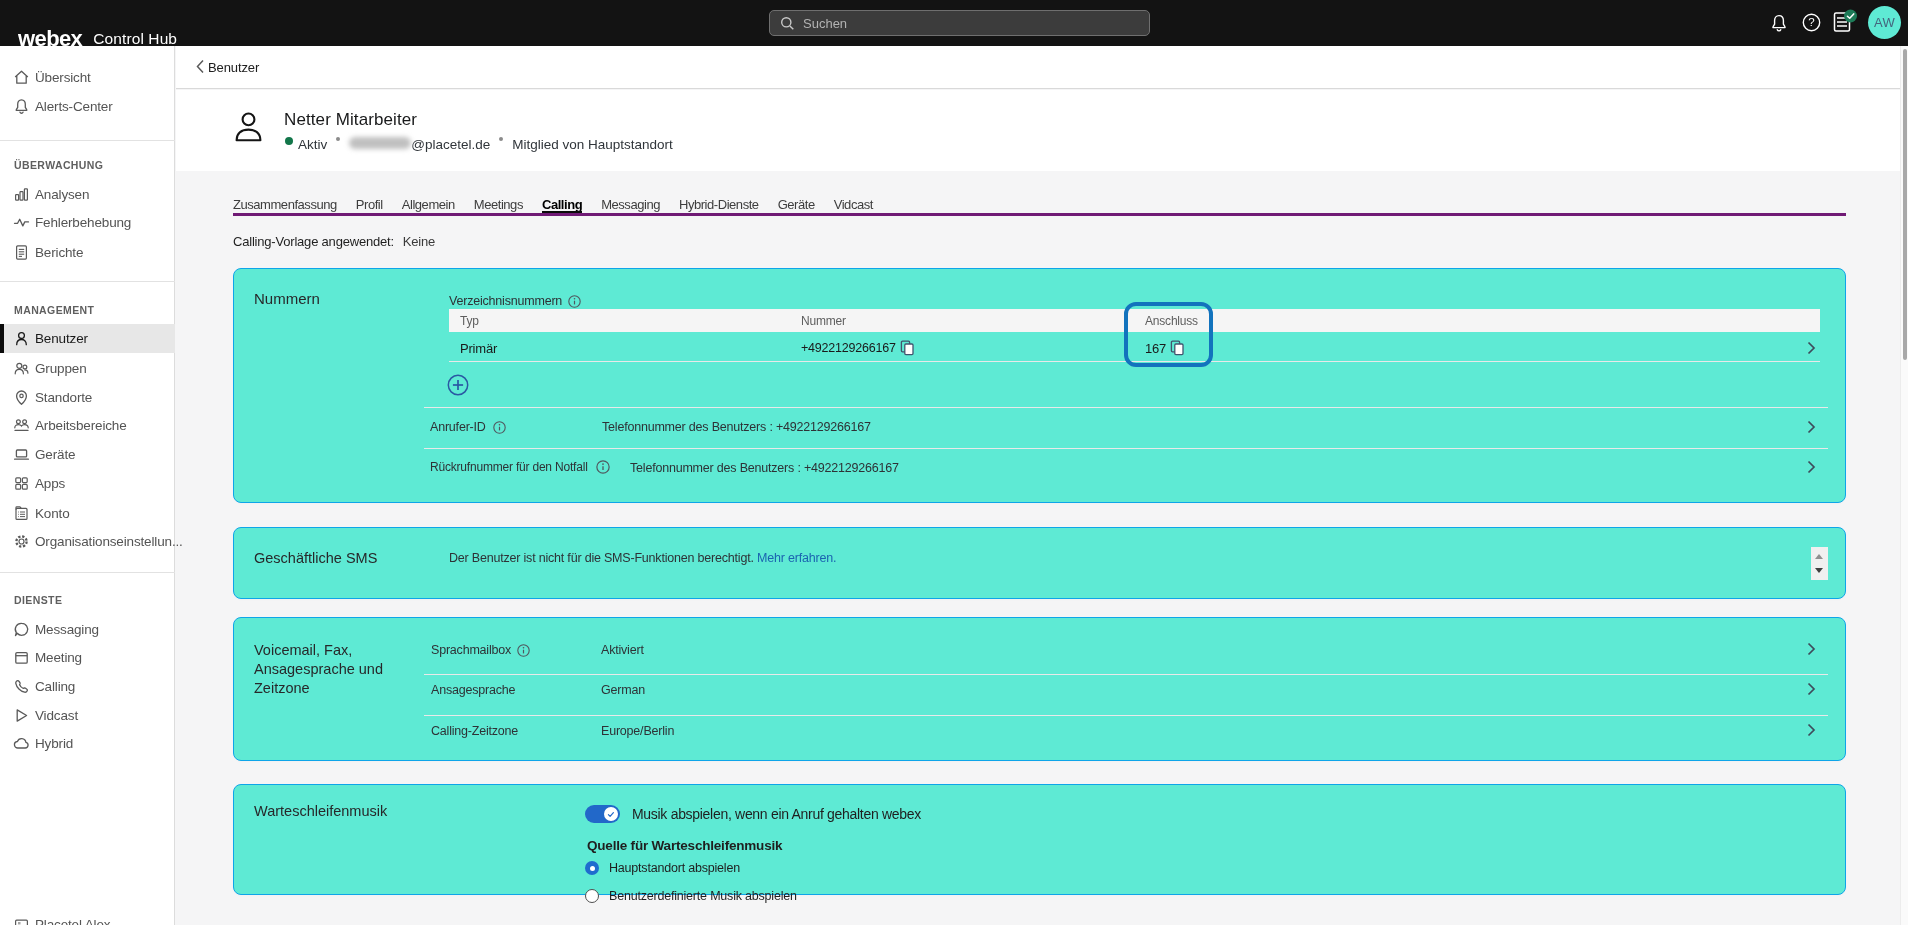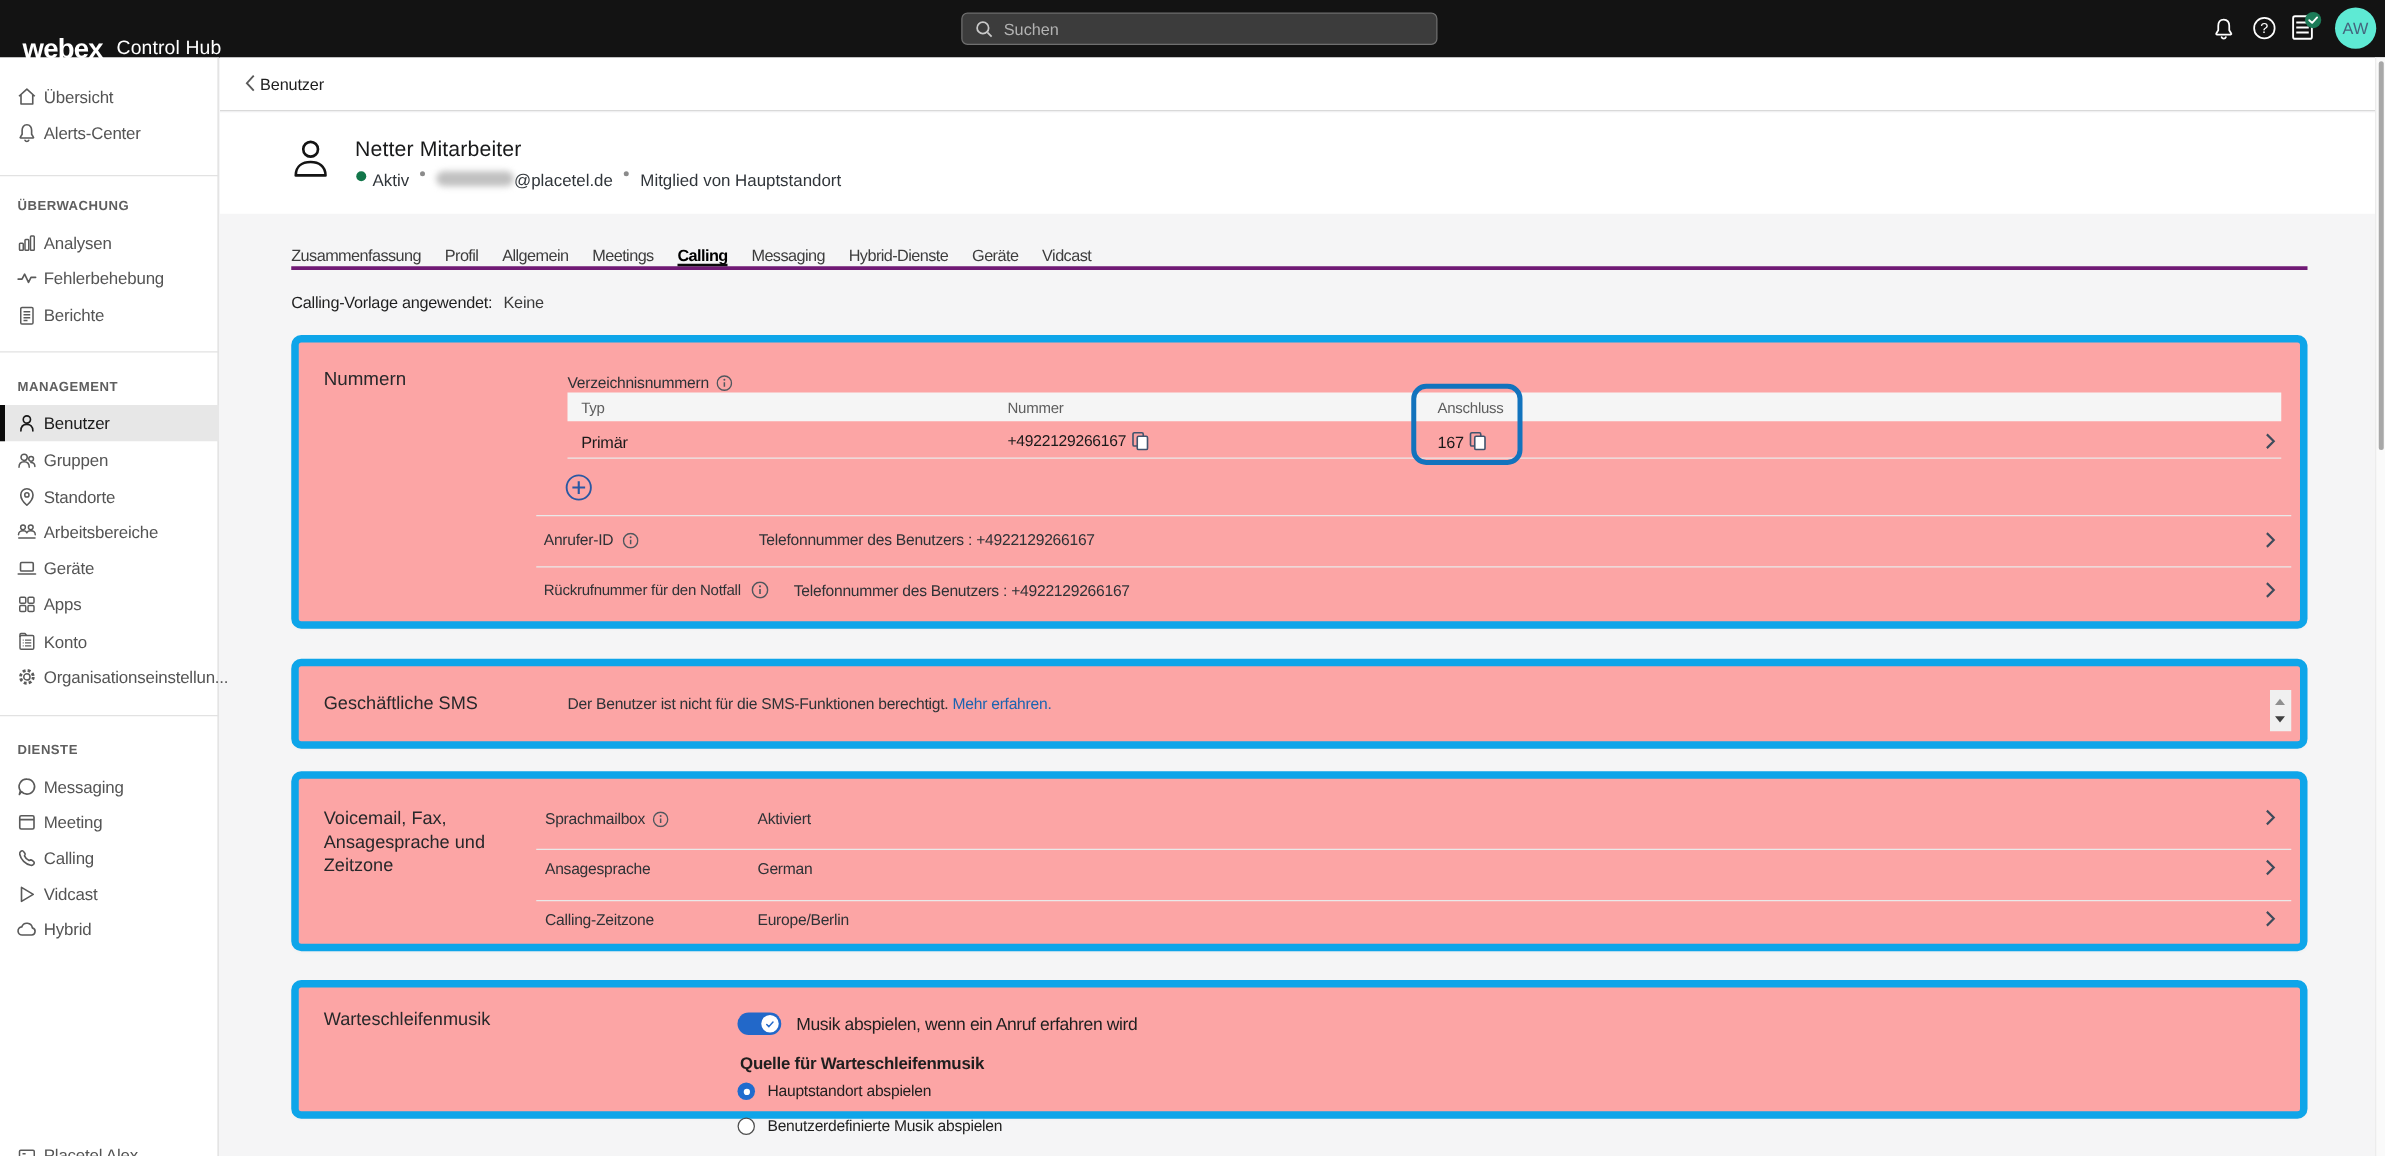--- a/index.html
+++ b/index.html
@@ -37,21 +37,21 @@
   .blur { width:62px; height:12px; background:#c0c0c0; border-radius:6px; filter:blur(2.5px); }
 
   .tabs { position:absolute; left:233px; top:195px; width:1613px; height:21px; border-bottom:3px solid #701a75; display:flex; gap:19px; font-size:13px; color:#3d3d3d;align-items:center; }
   .tabs span { display:inline-block; letter-spacing:-0.45px; }
   .tabs .on { color:#000; font-weight:700; position:relative; }
   .tabs .on::after { content:""; position:absolute; left:0; right:0; bottom:-1.8px; height:2.6px; background:#0b0b0b; }
   .cvline { position:absolute; left:233px; top:233.5px; font-size:13px; letter-spacing:-0.2px; color:#1f1f1f; }
   .cvline .v { color:#3a3a3a; margin-left:9px; }
 
   
-  .card { position:absolute; left:233px; width:1613px; background:#fca5a5; border:6px solid #0ea5e9; border-radius:8px; box-shadow:0 1px 2px rgba(0,0,0,0.02); }
+  .card { position:absolute; left:233px; width:1613px; background:#5eead4; border:1px solid #0ea5e9; border-radius:8px; box-shadow:0 1px 2px rgba(0,0,0,0.02); }
   .clab { position:absolute; left:20px; font-size:14.5px; color:#27282a; line-height:19px; }
   .sep { position:absolute; left:190px; width:1404px; height:1px; background:#e9e9e9; }
   .rlab { position:absolute; font-size:12.5px; letter-spacing:-0.2px; color:#2e3236; }
   .rval { position:absolute; font-size:12.5px; letter-spacing:-0.2px; color:#2e3236; }
   .chev { position:absolute; left:1573px; }
 
   
   .thead { position:absolute; left:215px; top:40px; width:1371px; height:23px; background:#f5f5f5; color:#5e5e5e; font-size:12px; letter-spacing:-0.2px; }
   .trow-border { position:absolute; left:215px; top:92px; width:1371px; height:1px; background:#e9e9e9; }
   .hlbox { position:absolute; left:888px; top:32px; width:91px; height:66px; border:4.5px solid #1273bd; border-radius:12px; }
@@ -344,21 +344,21 @@
 
 <div class="card" style="top:784px;height:111px">
   <div class="clab" style="top:17px">Warteschleifenmusik</div>
   <div class="tgl" style="left:351px;top:20px">
       <div class="knob">
         <svg width="8" height="7" viewBox="0 0 8 7">
           <polyline points="1.4,3.6 3.1,5.3 6.4,1.6" fill="none" stroke="#2268c9" stroke-width="1.2" stroke-linecap="round" stroke-linejoin="round"></polyline>
         </svg>
       </div>
     </div>
-  <div class="abs" style="left:398px;top:21px;font-size:14px;letter-spacing:-0.3px;color:#1f1f1f">Musik abspielen, wenn ein Anruf erfahren wird</div>
+  <div class="abs" style="left:398px;top:21px;font-size:14px;letter-spacing:-0.3px;color:#1f1f1f">Musik abspielen, wenn ein Anruf gehalten webex</div>
   <div class="abs" style="left:353px;top:52.5px;font-size:13.5px;letter-spacing:-0.2px;font-weight:700;color:#1f1f1f">Quelle für Warteschleifenmusik</div>
   <div class="rad on" style="left:351px;top:76px"></div>
   <div class="abs" style="left:375px;top:76px;font-size:12.5px;letter-spacing:-0.2px;color:#1f1f1f">Hauptstandort abspielen</div>
   <div class="rad off" style="left:351px;top:103.5px"></div>
   <div class="abs" style="left:375px;top:103.5px;font-size:12.5px;letter-spacing:-0.2px;color:#1f1f1f">Benutzerdefinierte Musik abspielen</div>
 </div>
 
 <div class="sbtrack"></div>
 <div class="sbthumb"></div>
 

